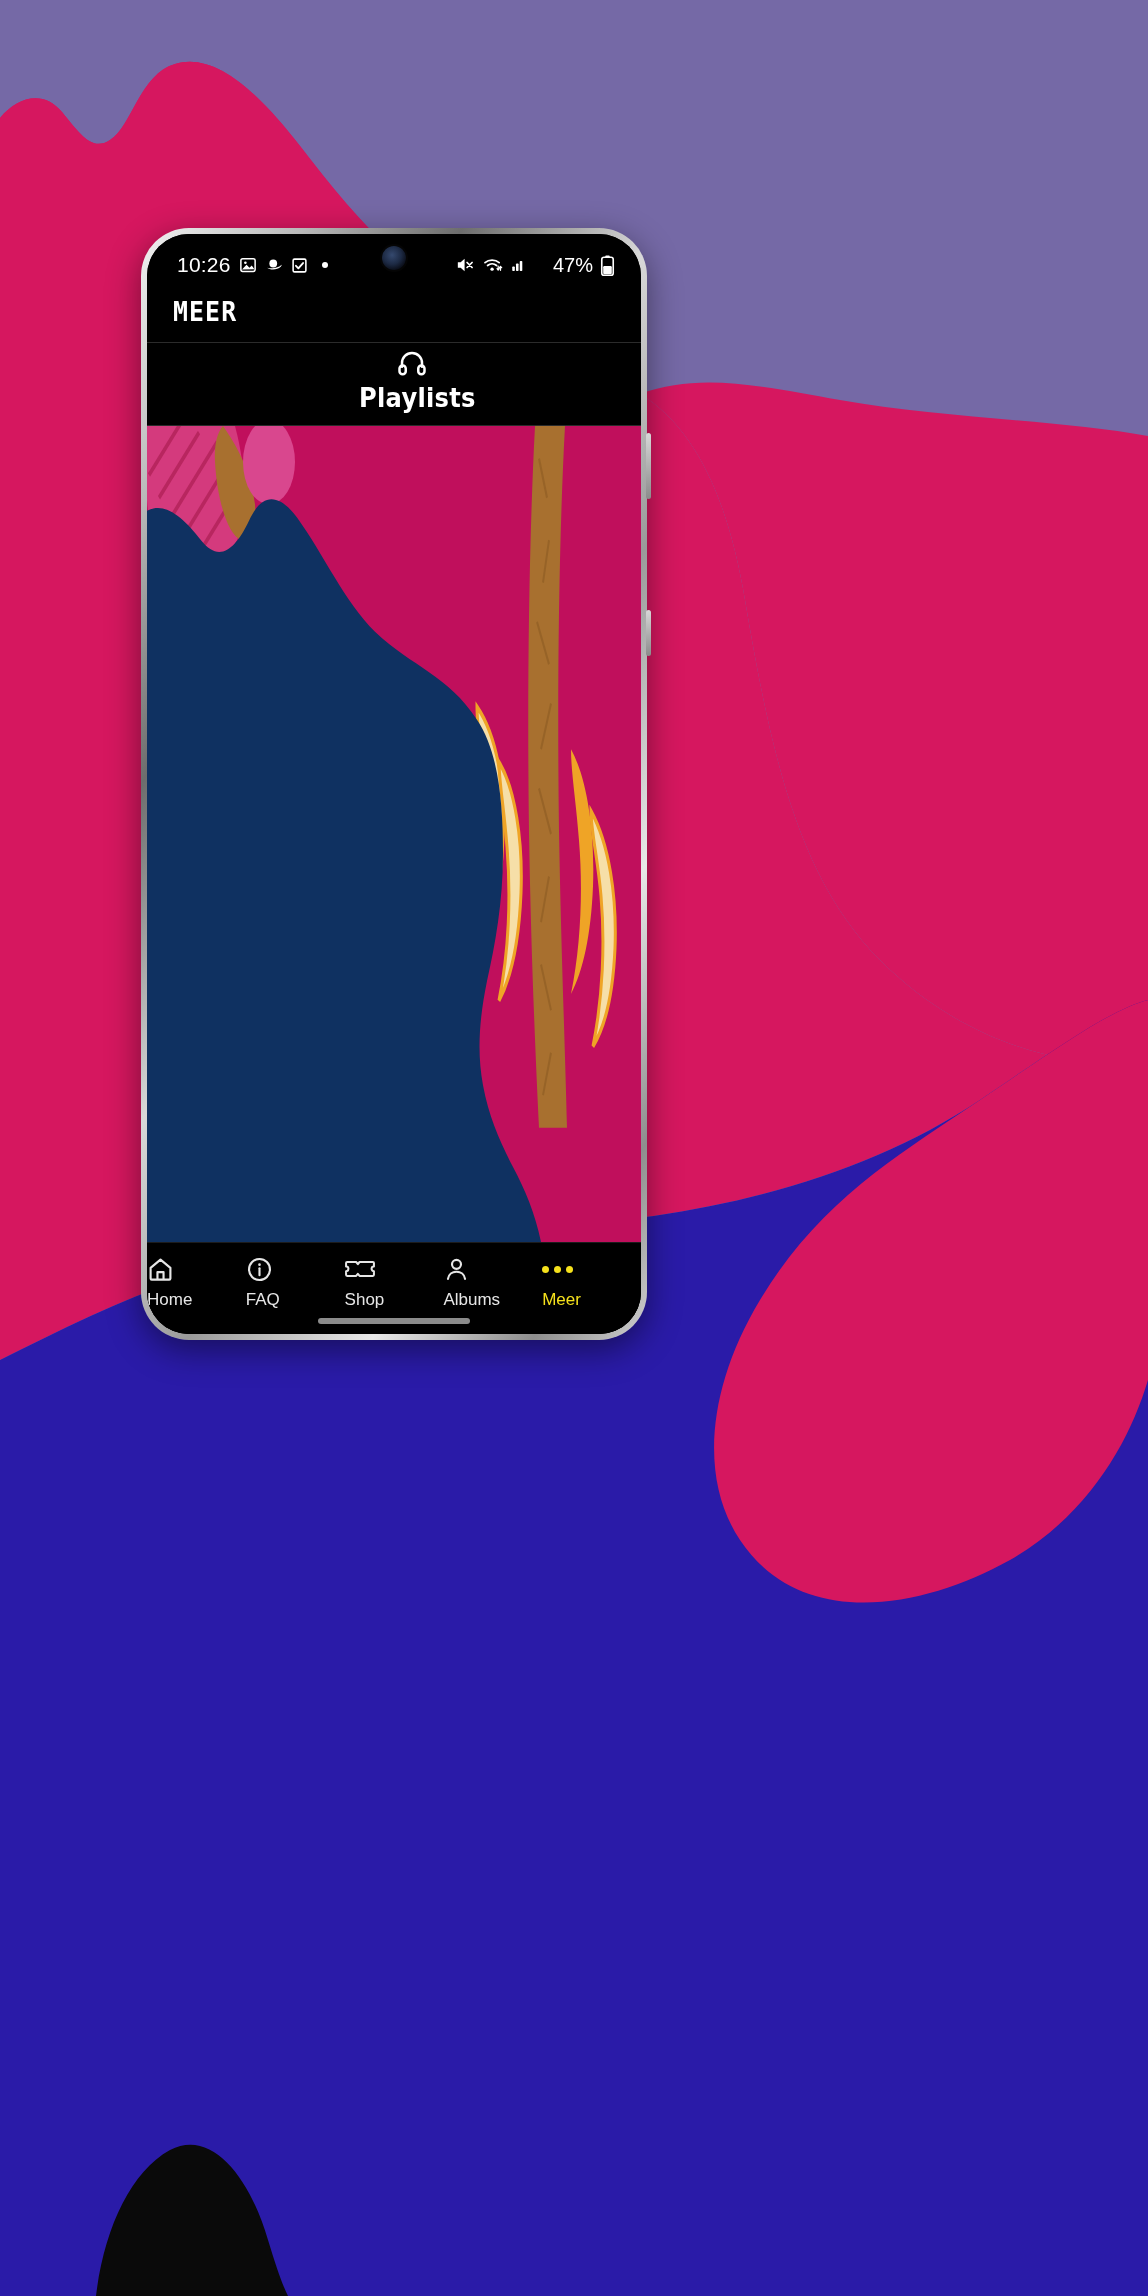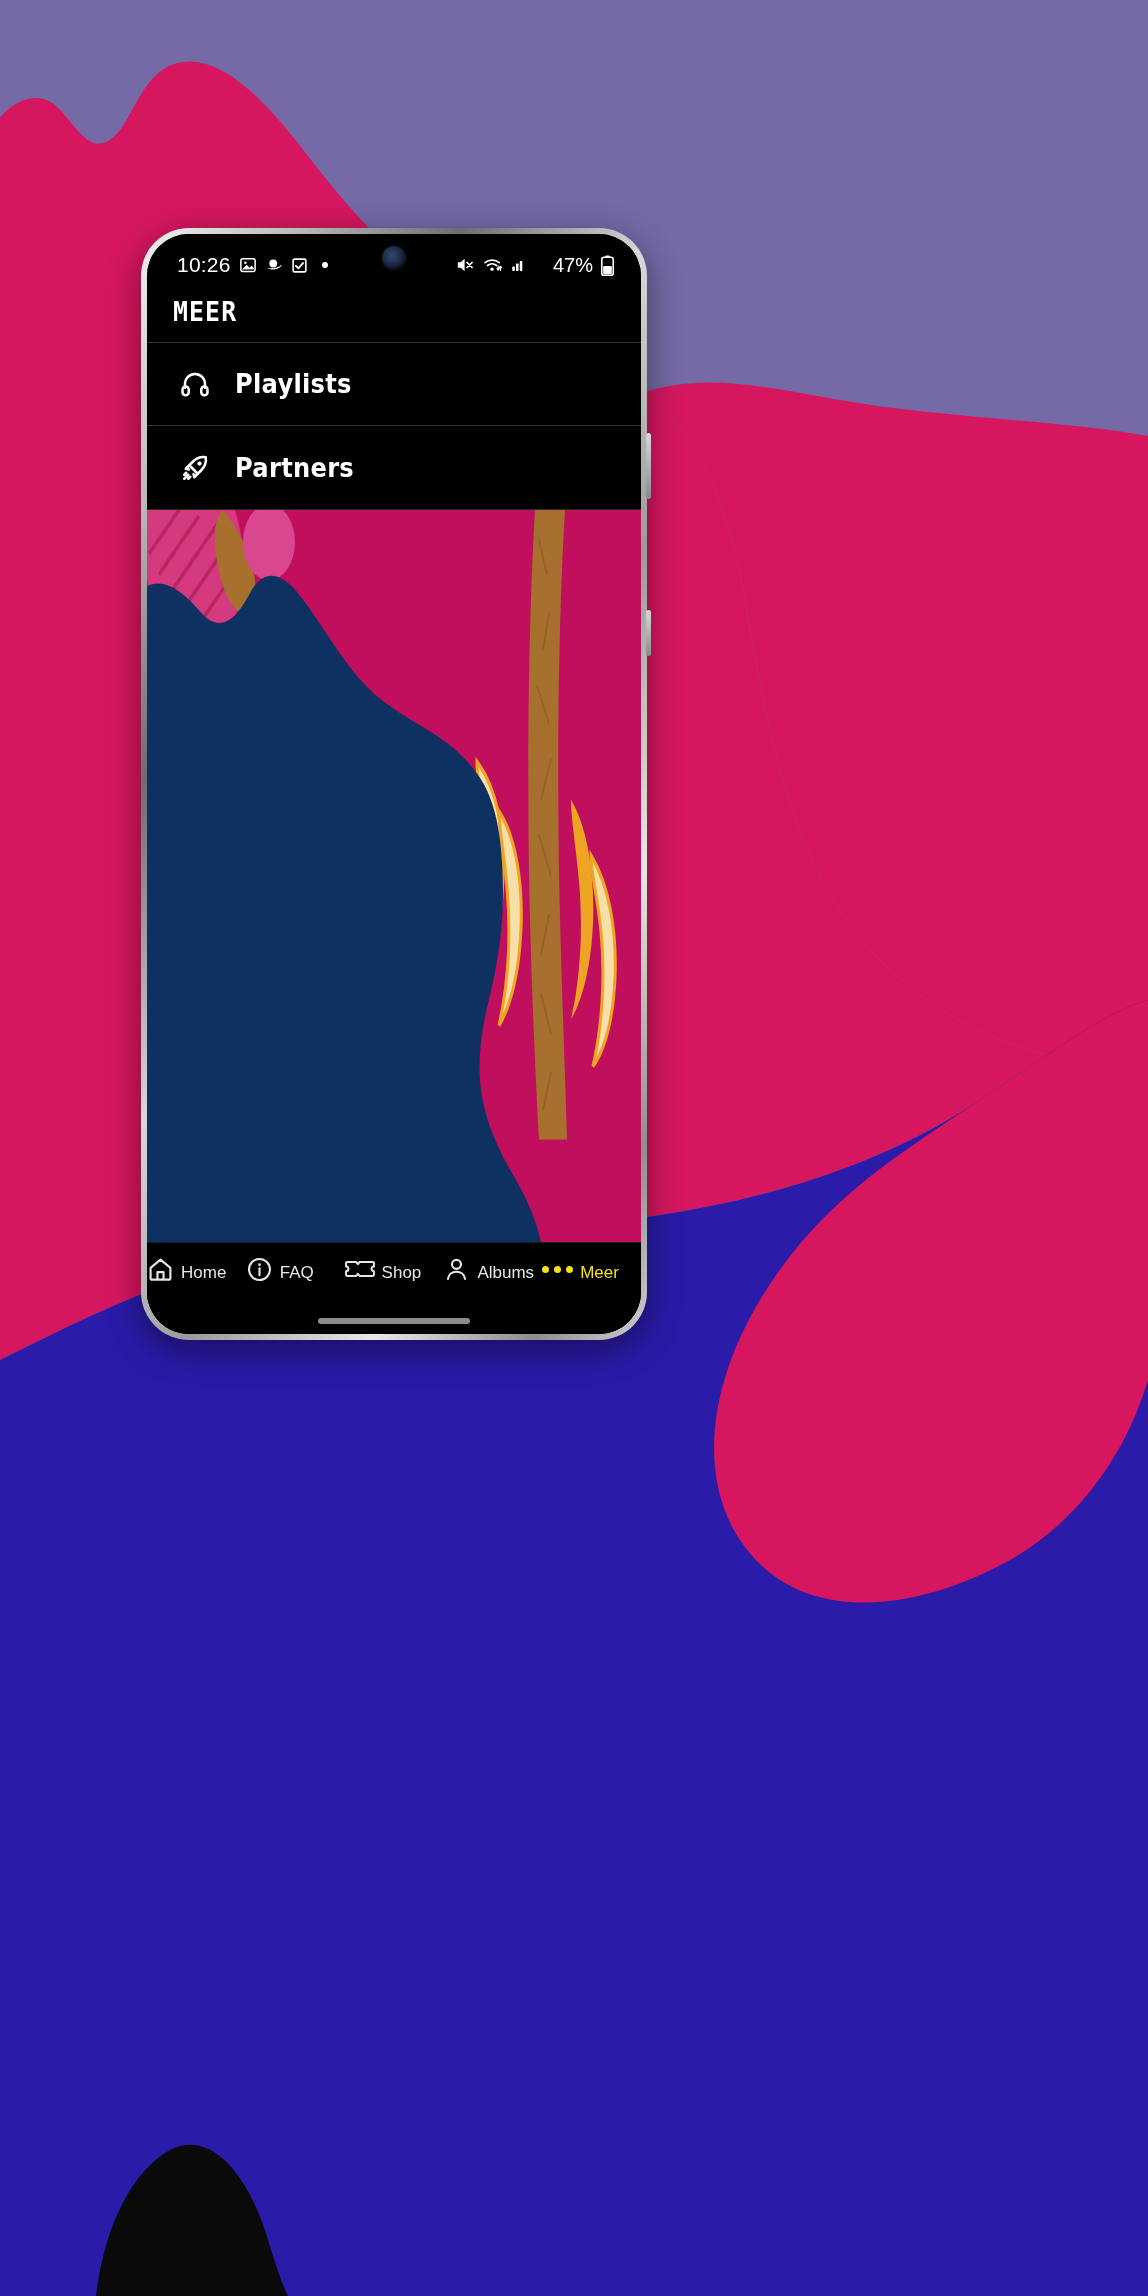--- a/index.html
+++ b/index.html
@@ -122,24 +122,25 @@
 
   
   .menu-list {
     background: #000;
     flex: 0 0 auto;
   }
   .menu-item {
     height: 84px;
     display: flex;
     align-items: center;
-    padding-left: 28px;
+    padding-left: 36px;
     border-bottom: 1px solid #2b2b2b;
     box-sizing: border-box;
     cursor: pointer;
+    flex-direction: column;
   }
   .menu-item:first-child { border-top: 1px solid #2b2b2b; }
   .menu-icon {
     width: 40px;
     display: flex;
     align-items: center;
     justify-content: center;
     flex: 0 0 40px;
   }
   .menu-label {
@@ -168,22 +169,22 @@
     background: #000;
     display: flex;
     align-items: flex-start;
     border-top: 1px solid #1c1c1c;
     padding-top: 12px;
     box-sizing: border-box;
   }
   .nav-item {
     flex: 1 1 0;
     display: flex;
-    flex-direction: row;
-    align-items: flex-end;
+    flex-direction: column;
+    align-items: flex-start;
     gap: 7px;
     cursor: pointer;
   }
   .nav-label {
     font-size: 17px;
     color: #e6e6e6;
     font-family: "Liberation Sans", sans-serif;
   }
   .nav-item.active .nav-label { color: #f5e11c; }
   .nav-icon { height: 28px; display: flex; align-items: center; justify-content: center; }
@@ -325,32 +326,20 @@
             <svg width="30" height="30" viewBox="0 0 24 24">
               <path d="M4 15 V12 a8 8 0 0 1 16 0 v3" fill="none" stroke="#fff" stroke-width="2" stroke-linecap="round"></path>
               <rect x="2" y="14" width="5" height="7" rx="2.4" fill="none" stroke="#fff" stroke-width="2"></rect>
               <rect x="17" y="14" width="5" height="7" rx="2.4" fill="none" stroke="#fff" stroke-width="2"></rect>
             </svg>
           </span>
           <span class="menu-label">Playlists</span>
         </div>
 
 
-        <div class="menu-item">
-          <span class="menu-icon">
-            <svg width="30" height="30" viewBox="0 0 24 24">
-              <path d="M20.6 3.4 C 17 2.8, 12.8 4.4, 10 7.2 L 7.4 9.8 L 14.2 16.6 L 16.8 14
-                       C 19.6 11.2, 21.2 7, 20.6 3.4 Z" fill="none" stroke="#fff" stroke-width="2" stroke-linejoin="round"></path>
-              <circle cx="15.6" cy="8.4" r="1.7" fill="#fff"></circle>
-              <path d="M7.4 9.8 L 4.6 12.6 L 7.2 13.2 M 14.2 16.6 L 11.4 19.4 L 10.8 16.8" fill="none" stroke="#fff" stroke-width="2" stroke-linejoin="round" stroke-linecap="round"></path>
-              <path d="M6.6 17.4 L 3.4 20.6 M 5 15.8 L 3.4 17.4 M 8.2 19 L 6.6 20.6" stroke="#fff" stroke-width="2" stroke-linecap="round"></path>
-            </svg>
-          </span>
-          <span class="menu-label">Partners</span>
-        </div>
 
 
       </div>
 
       <div class="content">
         <svg viewBox="0 0 494 500" preserveAspectRatio="none">
           <rect x="0" y="0" width="494" height="500" fill="#c00f5c"></rect>
 
           <path fill="#d43a7d" d="M0 0 H 88 C 96 18, 100 40, 96 58 C 88 86, 52 92, 18 78 C 8 72, 2 60, 0 46 Z"></path>
           <g stroke="#b8265f" stroke-width="3">

